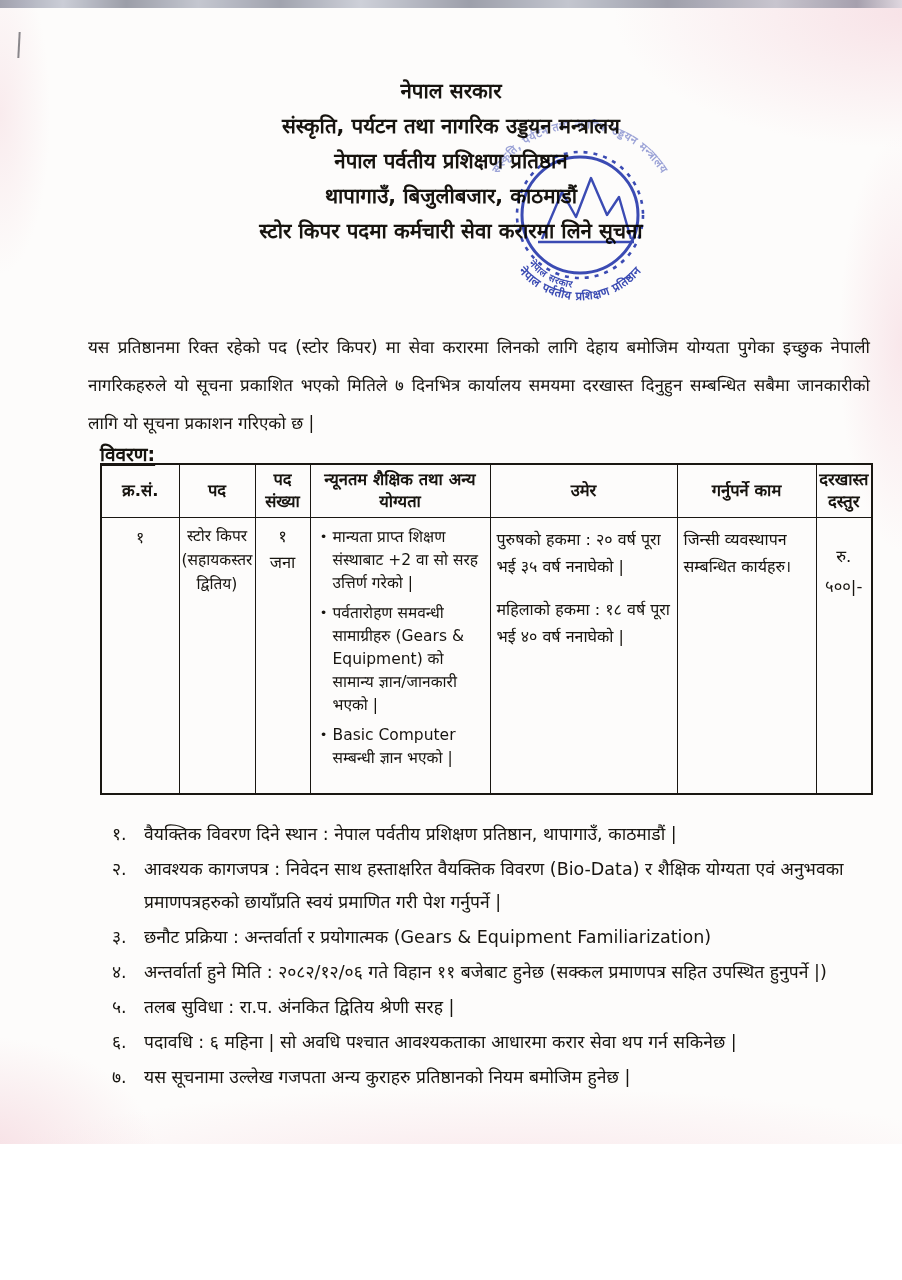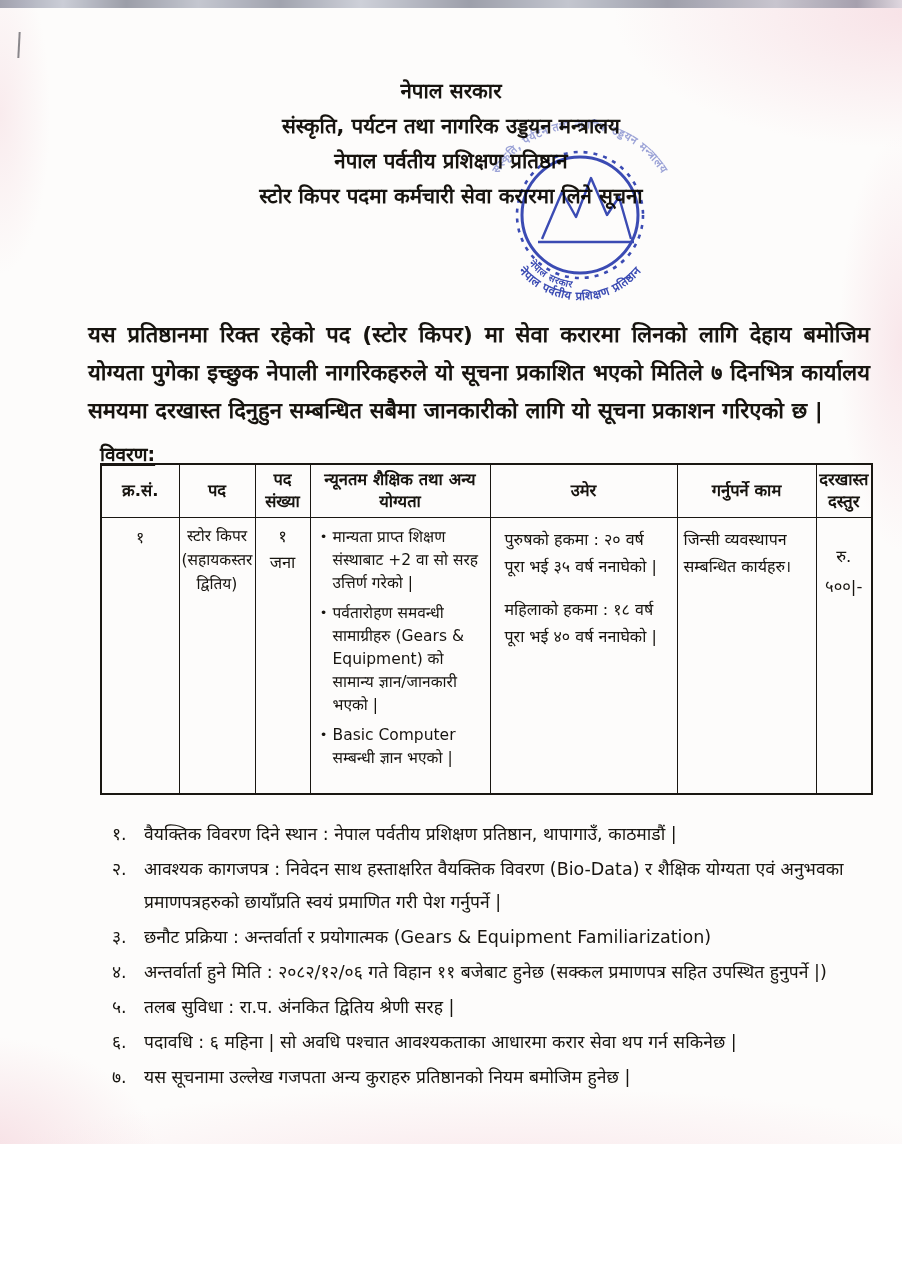--- a/index.html
+++ b/index.html
@@ -27,43 +27,43 @@
   .h-line { font-size:20.5px; line-height:35px; white-space:nowrap; }
 
   .stamp { position:absolute; left:430px; top:112px; width:300px; height:210px;
            mix-blend-mode:multiply; opacity:.92; }
   .ring { fill:none; stroke:#2a3cb0; stroke-width:3; }
   .ring.dashed { stroke-width:2.6; stroke-dasharray:4 6; }
   .mtn { fill:none; stroke:#2a3cb0; stroke-width:2.4; stroke-linejoin:round; }
   .st-arc { fill:#2a3cb0; font-weight:700; letter-spacing:.5px; }
   .st-arc.faint { opacity:.5; }
 
-  .para { position:absolute; left:88px; top:316px; width:782px; font-size:22px;
-          line-height:38px; text-align:justify; font-weight:700; }
+  .para { position:absolute; left:88px; top:328px; width:782px; font-size:17px;
+          line-height:38px; text-align:justify; font-weight:400; }
 
   .details-label { position:absolute; left:100px; top:429px; font-size:19px; font-weight:700;
                    text-decoration:underline; text-underline-offset:4px;margin-top:12px; }
 
   table.tbl { position:absolute; left:100px; top:463px; width:772px;
               border-collapse:collapse; table-layout:fixed;
               border:2.2px solid #1a1712; }
   .tbl th, .tbl td { border:1.6px solid #1a1712; }
   .tbl th { height:53px; font-size:16.5px; font-weight:700; text-align:center;
             vertical-align:middle; line-height:22px; padding:2px; }
   .tbl td { height:277px; vertical-align:top; font-size:16px; }
   .sn-val { padding-top:8px; text-align:center; }
   .pos-line { text-align:center; white-space:nowrap; font-size:15.5px; line-height:24px; }
   .pos-wrap { padding-top:6px; }
   .cnt-line { text-align:center; font-size:16.5px; line-height:26px; }
   .cnt-wrap { padding-top:6px; }
   .q { display:flex; margin-bottom:7px; }
   .qb { flex:0 0 18px; text-align:center; font-size:13px; padding-top:3px; }
   .qt { flex:1; font-size:15.5px; line-height:23px; }
   .qual-wrap { padding:8px 4px 0 4px; }
-  .age-wrap { padding:8px 14px; font-size:16px; line-height:27px; }
+  .age-wrap { padding:8px 6px; font-size:16px; line-height:27px; }
   .age-female { margin-top:16px; }
   .duty-wrap { padding:8px 6px; font-size:16px; line-height:27px; }
   .fee-wrap { padding-top:24px; text-align:center; font-size:16.5px; line-height:30px; }
 
   .notes { position:absolute; left:112px; top:818px; width:764px; font-size:17.5px;
            line-height:33px; font-weight:500; }
   .note { display:flex; margin-bottom:2px; }
   .note-num { flex:0 0 32px; }
   .note-text { flex:1; }
 
@@ -73,20 +73,21 @@
 <body>
 
 <div class="page">
   <div class="scan-edge"></div>
   <div class="mark1"></div>
 
   <div class="header">
     <div class="h-line">नेपाल सरकार</div>
     <div class="h-line">संस्कृति, पर्यटन तथा नागरिक उड्डयन मन्त्रालय</div>
     <div class="h-line">नेपाल पर्वतीय प्रशिक्षण प्रतिष्ठान</div>
+    <div class="h-line">थापागाउँ, बिजुलीबजार, काठमाडौं</div>
     <div class="h-line">स्टोर किपर पदमा कर्मचारी सेवा करारमा लिने सूचना</div>
   </div>
 
   <svg class="stamp" viewBox="0 0 300 210" aria-hidden="true">
     <defs>
       <path id="arcTop" d="M 54,112 A 96,96 0 0 1 246,112"></path>
       <path id="arcMid" d="M 84,110 A 66,66 0 0 0 216,110"></path>
       <path id="arcBottom" d="M 70,108 A 80,80 0 0 0 230,108"></path>
     </defs>
     <circle class="ring" cx="150" cy="103" r="58"></circle>

